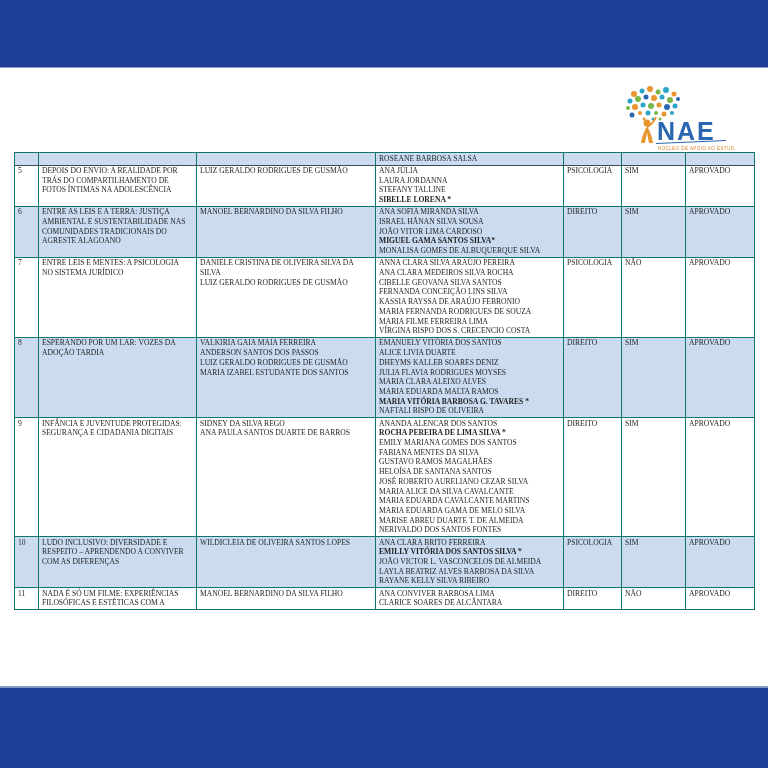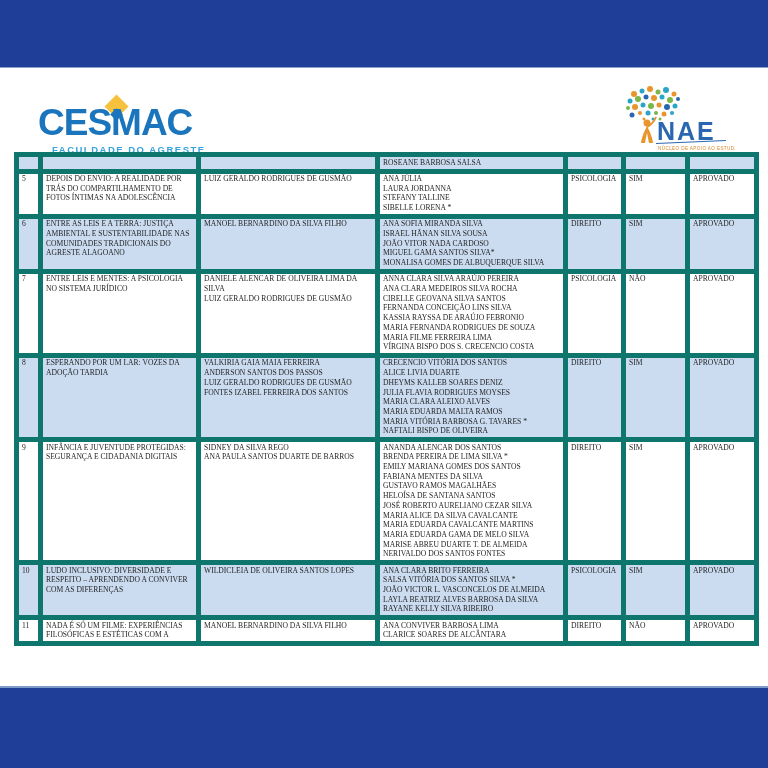--- a/index.html
+++ b/index.html
@@ -14,39 +14,33 @@
   .cesmac-word{position:relative;font-family:"Liberation Sans",sans-serif;font-weight:bold;font-size:37px;line-height:1;color:#1b75bc;letter-spacing:-1px;z-index:2;}
   .cesmac-diamond{position:absolute;left:70px;top:-6px;width:17px;height:17px;background:#f6c23d;transform:rotate(45deg);z-index:1;}
   .cesmac-diamond-inner{position:absolute;left:74px;top:6px;width:9px;height:9px;background:#1b75bc;transform:rotate(45deg);z-index:3;}
   .cesmac-sub{margin-top:3px;margin-left:14px;font-family:"Liberation Sans",sans-serif;font-weight:bold;font-size:9.5px;letter-spacing:1.5px;color:#35a3dc;white-space:nowrap;}
 
   
   .nae{position:absolute;left:620px;top:86px;width:115px;height:66px;text-align:right;}
 
   
   .doc-table{position:absolute;left:14px;top:152px;width:740px;border-collapse:collapse;table-layout:fixed;font-size:7.6px;line-height:9.7px;color:#1f1f1f;}
-  .doc-table td{border:5px solid #0f766e;vertical-align:top;padding:0.5px 3px 1px 3px;overflow:hidden;word-break:normal;}
+  .doc-table td{border:1px solid #0f766e;vertical-align:top;padding:0.5px 3px 1px 3px;overflow:hidden;word-break:normal;}
   .doc-table td.c-title{padding-right:6px;}
   .doc-table tr.shaded td{background:#cbdcf1;}
   .doc-table tr.carryover td{border-bottom:1.5px solid #3e4a55;height:10px;}
-  .doc-table .b{font-weight:normal;}
+  .doc-table .b{font-weight:bold;}
 </style>
 </head>
 <body>
 
 <div class="page">
 
   <div class="topbar"></div>
 
-  <div class="cesmac">
-    <div class="cesmac-diamond"></div>
-    <div class="cesmac-diamond-inner"></div>
-    <div class="cesmac-word">CESMAC</div>
-    <div class="cesmac-sub">FACULDADE DO AGRESTE</div>
-  </div>
 
   <div class="nae">
     <svg width="115" height="66" viewBox="0 0 115 66">
       <g>
         <circle cx="14" cy="8" r="3" fill="#e8952e"></circle>
           <circle cx="22" cy="5" r="2.5" fill="#2ba4c9"></circle>
         <circle cx="30" cy="3" r="3" fill="#e8952e"></circle>
           <circle cx="38" cy="6" r="2.5" fill="#7ab648"></circle>
         <circle cx="46" cy="4" r="3" fill="#2ba4c9"></circle>
           <circle cx="54" cy="8" r="2.5" fill="#e8952e"></circle>
@@ -125,33 +119,33 @@
         </tr>
         <tr class="shaded">
           <td class="c-num">6</td>
           <td class="c-title">ENTRE AS LEIS E A TERRA: JUSTIÇA AMBIENTAL E SUSTENTABILIDADE NAS COMUNIDADES TRADICIONAIS DO AGRESTE ALAGOANO</td>
           <td class="c-adv">
             <div>MANOEL BERNARDINO DA SILVA FILHO</div>
           </td>
           <td class="c-stu">
             <div>ANA SOFIA MIRANDA SILVA</div>
             <div>ISRAEL HÃNAN SILVA SOUSA</div>
-            <div>JOÃO VITOR NADA CARDOSO</div>
+            <div>JOÃO VITOR LIMA CARDOSO</div>
             <div class="b">MIGUEL GAMA SANTOS SILVA*</div>
             <div>MONALISA GOMES DE ALBUQUERQUE SILVA</div>
           </td>
           <td class="c-course">DIREITO</td>
           <td class="c-pres">SIM</td>
           <td class="c-status">APROVADO</td>
         </tr>
         <tr>
           <td class="c-num">7</td>
           <td class="c-title">ENTRE LEIS E MENTES: A PSICOLOGIA NO SISTEMA JURÍDICO</td>
           <td class="c-adv">
-            <div>DANIELE ALENCAR DE OLIVEIRA LIMA DA SILVA</div>
+            <div>DANIELE CRISTINA DE OLIVEIRA SILVA DA SILVA</div>
             <div>LUIZ GERALDO RODRIGUES DE GUSMÃO</div>
           </td>
           <td class="c-stu">
             <div>ANNA CLARA SILVA ARAÚJO PEREIRA</div>
             <div>ANA CLARA MEDEIROS SILVA ROCHA</div>
             <div>CIBELLE GEOVANA SILVA SANTOS</div>
             <div>FERNANDA CONCEIÇÃO LINS SILVA</div>
             <div>KASSIA RAYSSA DE ARAÚJO FEBRONIO</div>
             <div>MARIA FERNANDA RODRIGUES DE SOUZA</div>
             <div>MARIA FILME FERREIRA LIMA</div>
@@ -161,24 +155,24 @@
           <td class="c-pres">NÃO</td>
           <td class="c-status">APROVADO</td>
         </tr>
         <tr class="shaded">
           <td class="c-num">8</td>
           <td class="c-title">ESPERANDO POR UM LAR: VOZES DA ADOÇÃO TARDIA</td>
           <td class="c-adv">
             <div>VALKIRIA GAIA MAIA FERREIRA</div>
             <div>ANDERSON SANTOS DOS PASSOS</div>
             <div>LUIZ GERALDO RODRIGUES DE GUSMÃO</div>
-            <div>FONTES IZABEL FERREIRA DOS SANTOS</div>
-          </td>
-          <td class="c-stu">
-            <div>CRECENCIO VITÓRIA DOS SANTOS</div>
+            <div>MARIA IZABEL ESTUDANTE DOS SANTOS</div>
+          </td>
+          <td class="c-stu">
+            <div>EMANUELY VITÓRIA DOS SANTOS</div>
             <div>ALICE LIVIA DUARTE</div>
             <div>DHEYMS KALLEB SOARES DENIZ</div>
             <div>JULIA FLAVIA RODRIGUES MOYSES</div>
             <div>MARIA CLARA ALEIXO ALVES</div>
             <div>MARIA EDUARDA MALTA RAMOS</div>
             <div class="b">MARIA VITÓRIA BARBOSA G. TAVARES *</div>
             <div>NAFTALI BISPO DE OLIVEIRA</div>
           </td>
           <td class="c-course">DIREITO</td>
           <td class="c-pres">SIM</td>
@@ -186,21 +180,21 @@
         </tr>
         <tr>
           <td class="c-num">9</td>
           <td class="c-title">INFÂNCIA E JUVENTUDE PROTEGIDAS: SEGURANÇA E CIDADANIA DIGITAIS</td>
           <td class="c-adv">
             <div>SIDNEY DA SILVA REGO</div>
             <div>ANA PAULA SANTOS DUARTE DE BARROS</div>
           </td>
           <td class="c-stu">
             <div>ANANDA ALENCAR DOS SANTOS</div>
-            <div class="b">BRENDA PEREIRA DE LIMA SILVA *</div>
+            <div class="b">ROCHA PEREIRA DE LIMA SILVA *</div>
             <div>EMILY MARIANA GOMES DOS SANTOS</div>
             <div>FABIANA MENTES DA SILVA</div>
             <div>GUSTAVO RAMOS MAGALHÃES</div>
             <div>HELOÍSA DE SANTANA SANTOS</div>
             <div>JOSÉ ROBERTO AURELIANO CEZAR SILVA</div>
             <div>MARIA ALICE DA SILVA CAVALCANTE</div>
             <div>MARIA EDUARDA CAVALCANTE MARTINS</div>
             <div>MARIA EDUARDA GAMA DE MELO SILVA</div>
             <div>MARISE ABREU DUARTE T. DE ALMEIDA</div>
             <div>NERIVALDO DOS SANTOS FONTES</div>
@@ -210,21 +204,21 @@
           <td class="c-status">APROVADO</td>
         </tr>
         <tr class="shaded">
           <td class="c-num">10</td>
           <td class="c-title">LUDO INCLUSIVO: DIVERSIDADE E RESPEITO – APRENDENDO A CONVIVER COM AS DIFERENÇAS</td>
           <td class="c-adv">
             <div>WILDICLEIA DE OLIVEIRA SANTOS LOPES</div>
           </td>
           <td class="c-stu">
             <div>ANA CLARA BRITO FERREIRA</div>
-            <div class="b">SALSA VITÓRIA DOS SANTOS SILVA *</div>
+            <div class="b">EMILLY VITÓRIA DOS SANTOS SILVA *</div>
             <div>JOÃO VICTOR L. VASCONCELOS DE ALMEIDA</div>
             <div>LAYLA BEATRIZ ALVES BARBOSA DA SILVA</div>
             <div>RAYANE KELLY SILVA RIBEIRO</div>
           </td>
           <td class="c-course">PSICOLOGIA</td>
           <td class="c-pres">SIM</td>
           <td class="c-status">APROVADO</td>
         </tr>
         <tr>
           <td class="c-num">11</td>

